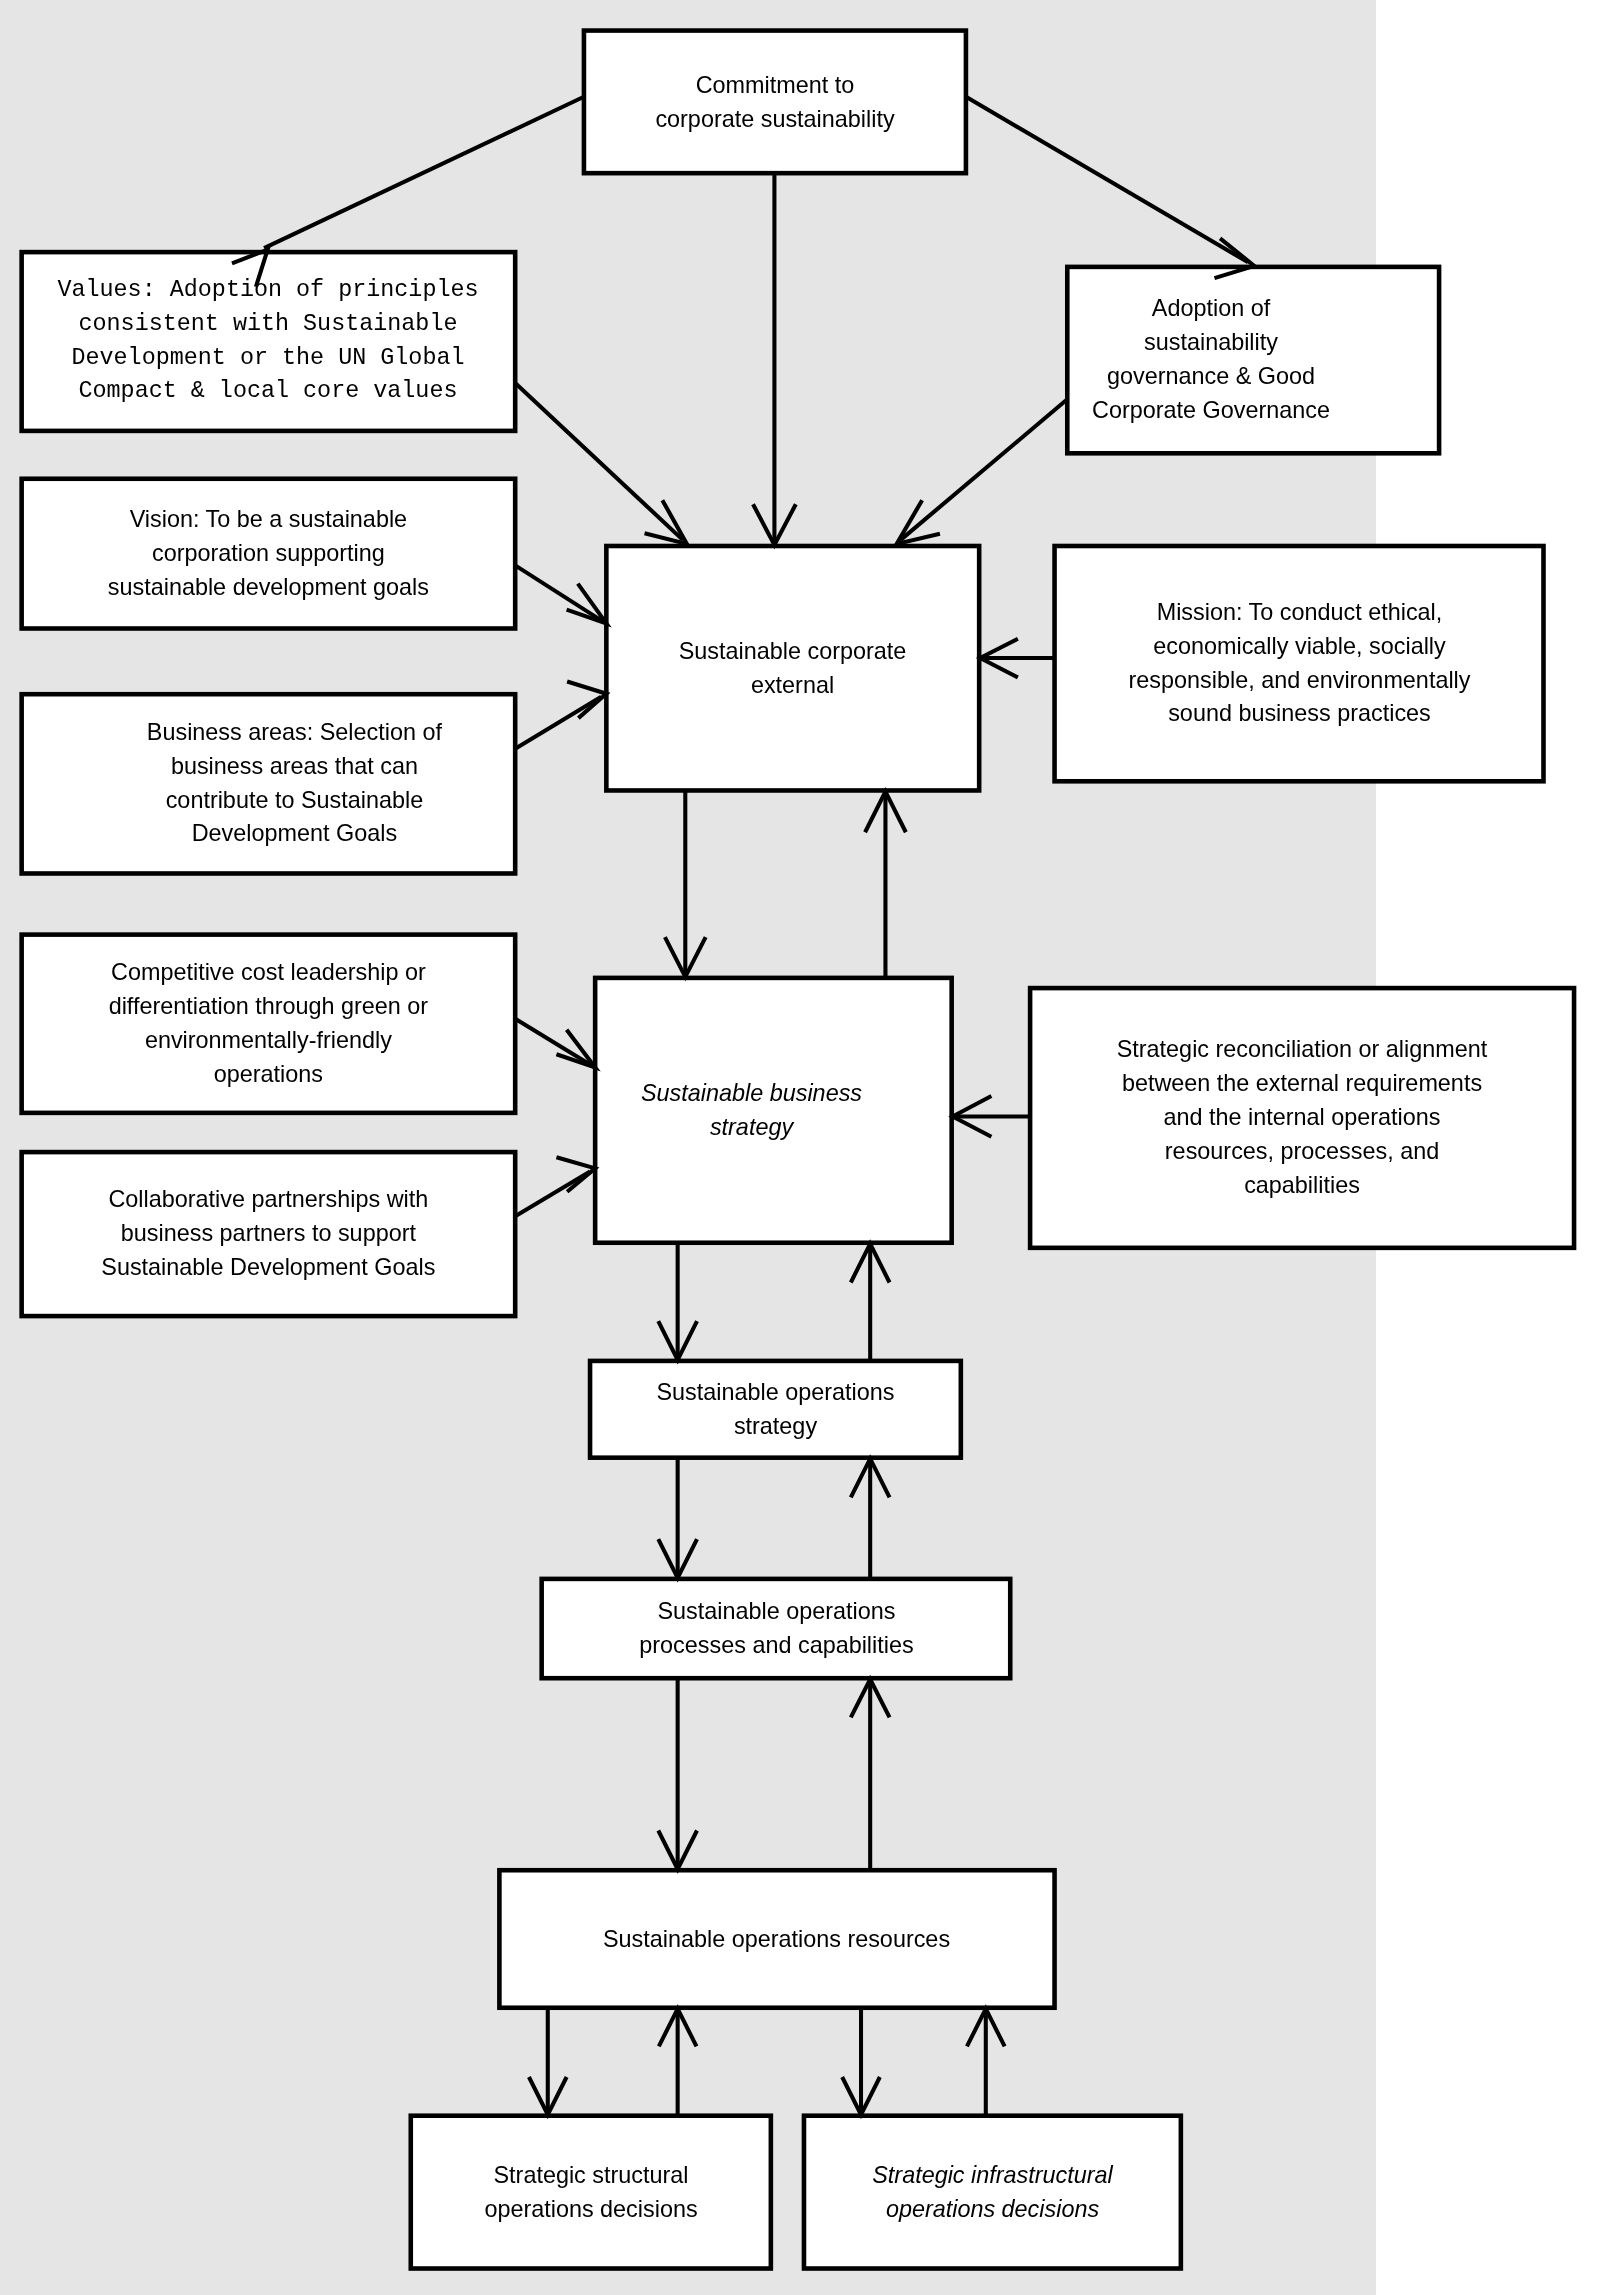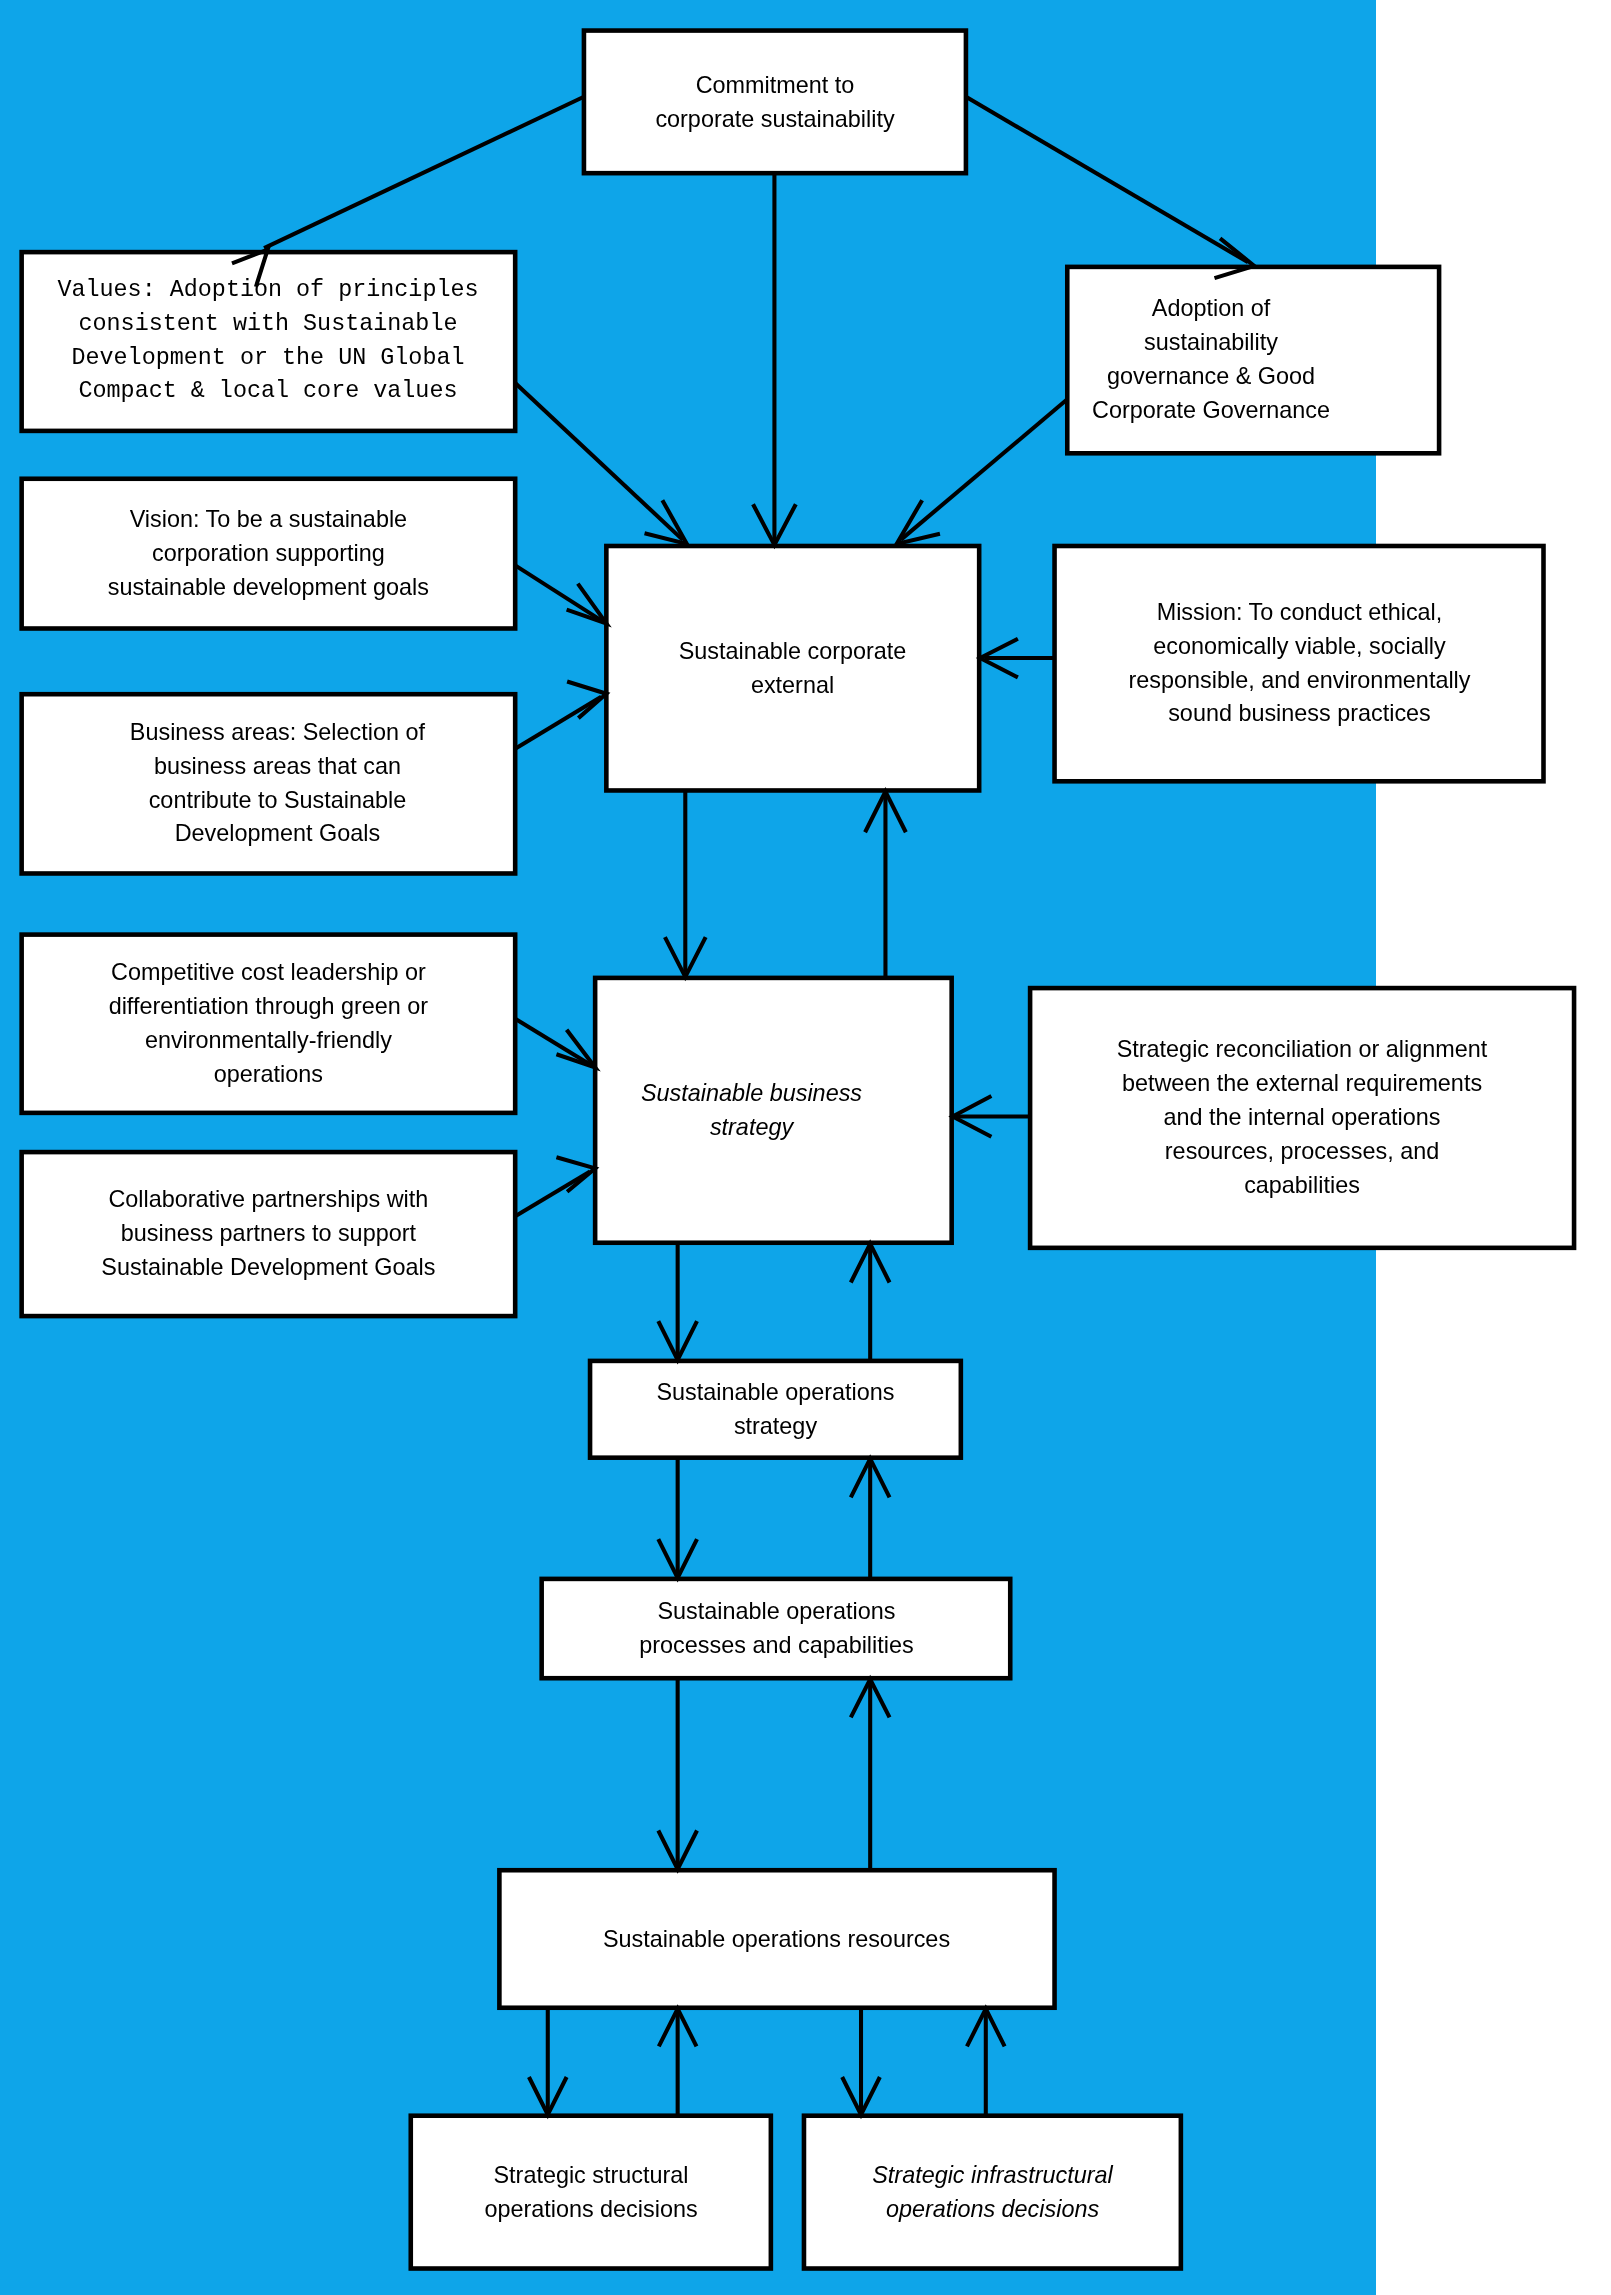--- a/index.html
+++ b/index.html
@@ -4,21 +4,21 @@
 <style>
   html, body {
     margin: 0;
     padding: 0;
     background: #ffffff;
   }
   #diagram-root {
     position: relative;
     width: 1376px;
     height: 2295px;
-    background: #0ea5e9;
+    background: #e5e5e5;
     font-family: "Liberation Sans", sans-serif;
   }
   svg#flow {
     position: absolute;
     top: 0; left: 0;
     width: 1612px;
     height: 2295px;
     display: block;
   }
   .nodebox {
@@ -210,21 +210,21 @@
 
   <div class="node-label" style="left:1025px; top:267px; width:372px; height:186px;">Adoption of
 sustainability
 governance &amp; Good
 Corporate Governance</div>
 
   <div class="node-label" style="left:21.4px; top:479px; width:494px; height:150px;">Vision: To be a sustainable
 corporation supporting
 sustainable development goals</div>
 
-  <div class="node-label" style="left:20px; top:694px; width:494px; height:179px;padding-left:30px;">Business areas: Selection of
+  <div class="node-label" style="left:37px; top:694px; width:494px; height:179px;padding-left:30px;">Business areas: Selection of
 business areas that can
 contribute to Sustainable
 Development Goals</div>
 
   <div class="node-label" style="left:606px; top:546px; width:373px; height:245px;">Sustainable corporate
 external</div>
 
   <div class="node-label" style="left:1055px; top:546px; width:489px; height:235px;">Mission: To conduct ethical,
 economically viable, socially
 responsible, and environmentally

